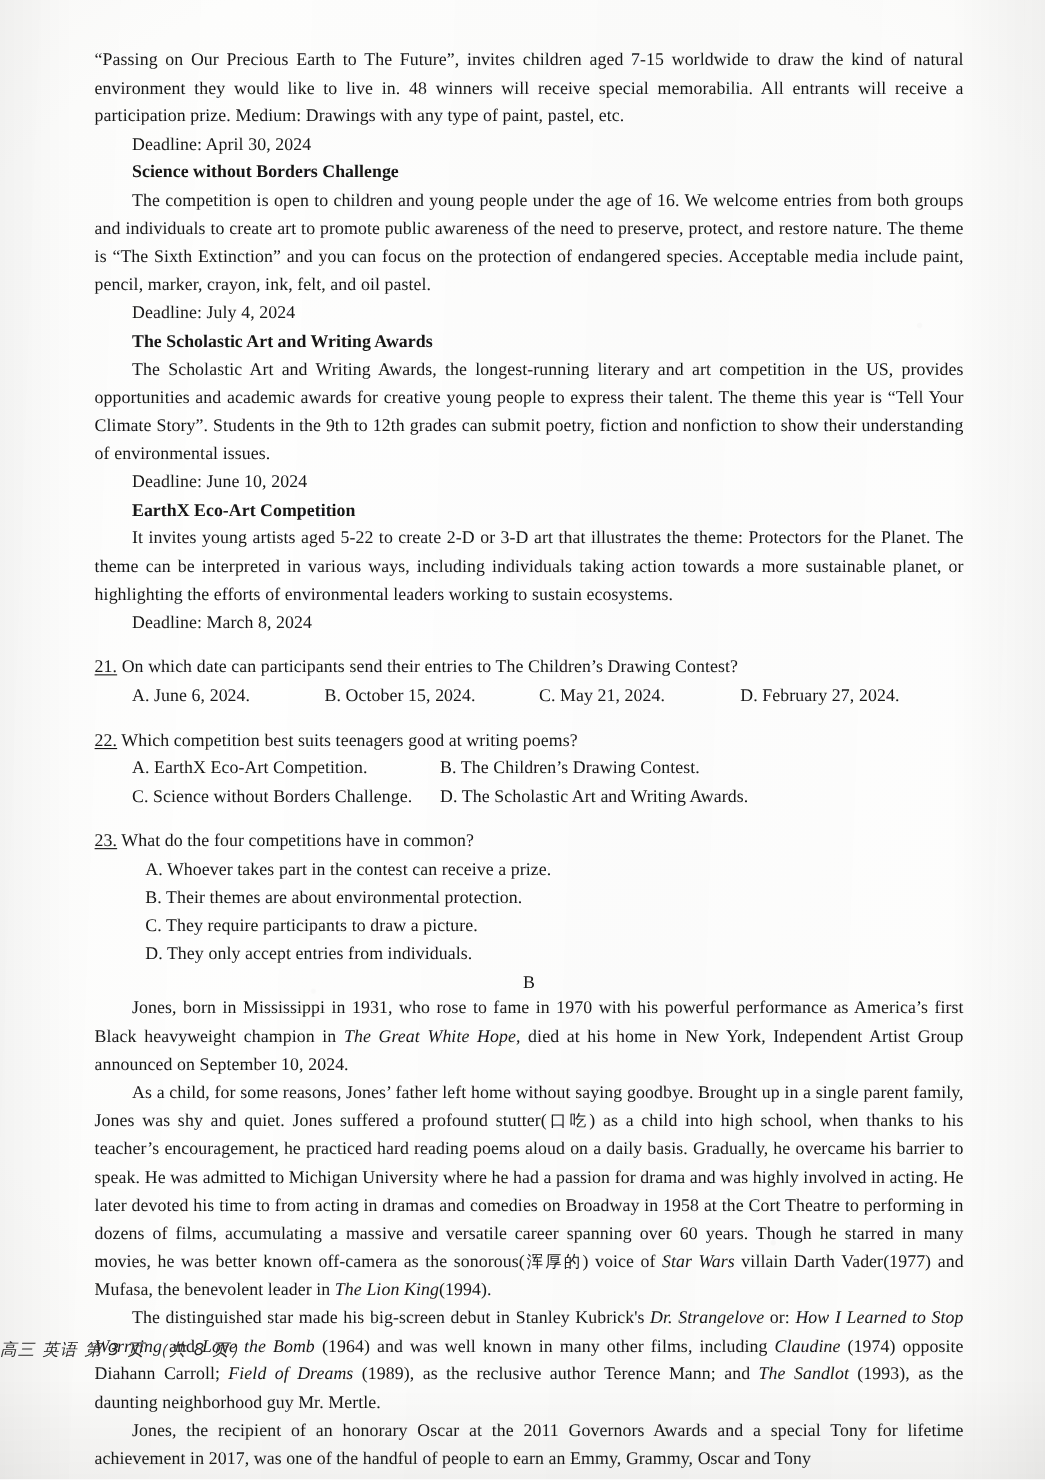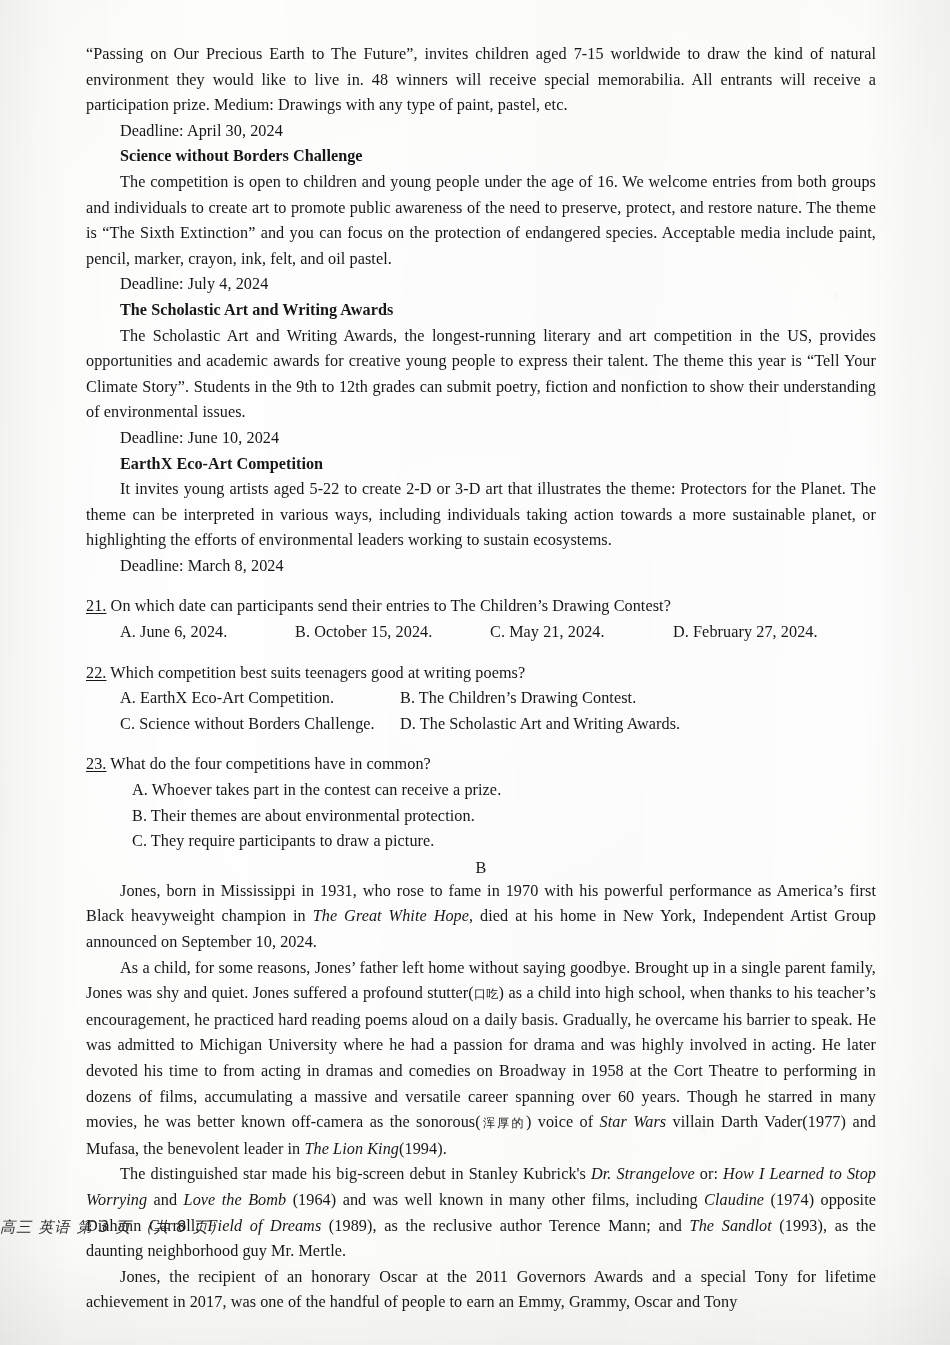--- a/index.html
+++ b/index.html
@@ -119,21 +119,21 @@
   .section-mark {
     text-align: center;
     margin-top: 4px;
     margin-bottom: 1px;
     font-size: 16.2px;
     letter-spacing: 0.02em;
   }
 
   em, .ital { font-style: italic; }
 
-  .cjk { font-family: "DejaVu Sans", "Liberation Sans", sans-serif; font-size: 12px; }
+  .cjk { font-family: "DejaVu Sans", "Liberation Sans", sans-serif; font-size: 15px; }
 
   #footer {
     position: absolute;
     left: 0;
     top: 1218px;
     width: 822px;
     text-align: left;
     z-index: 2;
     font-size: 15px;
     letter-spacing: 0.08em;
@@ -186,20 +186,21 @@
     </div>
     <div class="line opt-row opt-row-2">
       <span class="opt-2a">C. Science without Borders Challenge.</span>
       <span>D. The Scholastic Art and Writing Awards.</span>
     </div>
 
     <p class="q-stem"><span class="q-num">23.</span><span> What do the four competitions have in common?</span></p>
     <div class="line opt-stack">A. Whoever takes part in the contest can receive a prize.</div>
     <div class="line opt-stack">B. Their themes are about environmental protection.</div>
     <div class="line opt-stack">C. They require participants to draw a picture.</div>
+    <div class="line opt-stack">D. They only accept entries from individuals.</div>
 
     <div class="section-mark">B</div>
 
     <p class="body-para"><span>Jones, born in Mississippi in 1931, who rose to fame in 1970 with his powerful performance as America’s first Black heavyweight champion in </span><em class="ital">The Great White Hope</em><span>, died at his home in New York, Independent Artist Group announced on September 10, 2024.</span></p>
 
     <p class="body-para"><span>As a child, for some reasons, Jones’ father left home without saying goodbye. Brought up in a single parent family, Jones was shy and quiet. Jones suffered a profound stutter(</span><span class="cjk">口吃</span><span>) as a child into high school, when thanks to his teacher’s encouragement, he practiced hard reading poems aloud on a daily basis. Gradually, he overcame his barrier to speak. He was admitted to Michigan University where he had a passion for drama and was highly involved in acting. He later devoted his time to from acting in dramas and comedies on Broadway in 1958 at the Cort Theatre to performing in dozens of films, accumulating a massive and versatile career spanning over 60 years. Though he starred in many movies, he was better known off-camera as the sonorous(</span><span class="cjk">浑厚的</span><span>) voice of </span><em class="ital">Star Wars</em><span> villain Darth Vader(1977) and Mufasa, the benevolent leader in </span><em class="ital">The Lion King</em><span>(1994).</span></p>
 
     <p class="body-para"><span>The distinguished star made his big-screen debut in Stanley Kubrick's </span><em class="ital">Dr. Strangelove</em><span> or: </span><em class="ital">How I Learned to Stop Worrying</em><span> and </span><em class="ital">Love the Bomb</em><span> (1964) and was well known in many other films, including </span><em class="ital">Claudine</em><span> (1974) opposite Diahann Carroll; </span><em class="ital">Field of Dreams</em><span> (1989), as the reclusive author Terence Mann; and </span><em class="ital">The Sandlot</em><span> (1993), as the daunting neighborhood guy Mr. Mertle.</span></p>
 
     <p class="body-para">Jones, the recipient of an honorary Oscar at the 2011 Governors Awards and a special Tony for lifetime achievement in 2017, was one of the handful of people to earn an Emmy, Grammy, Oscar and Tony</p>

